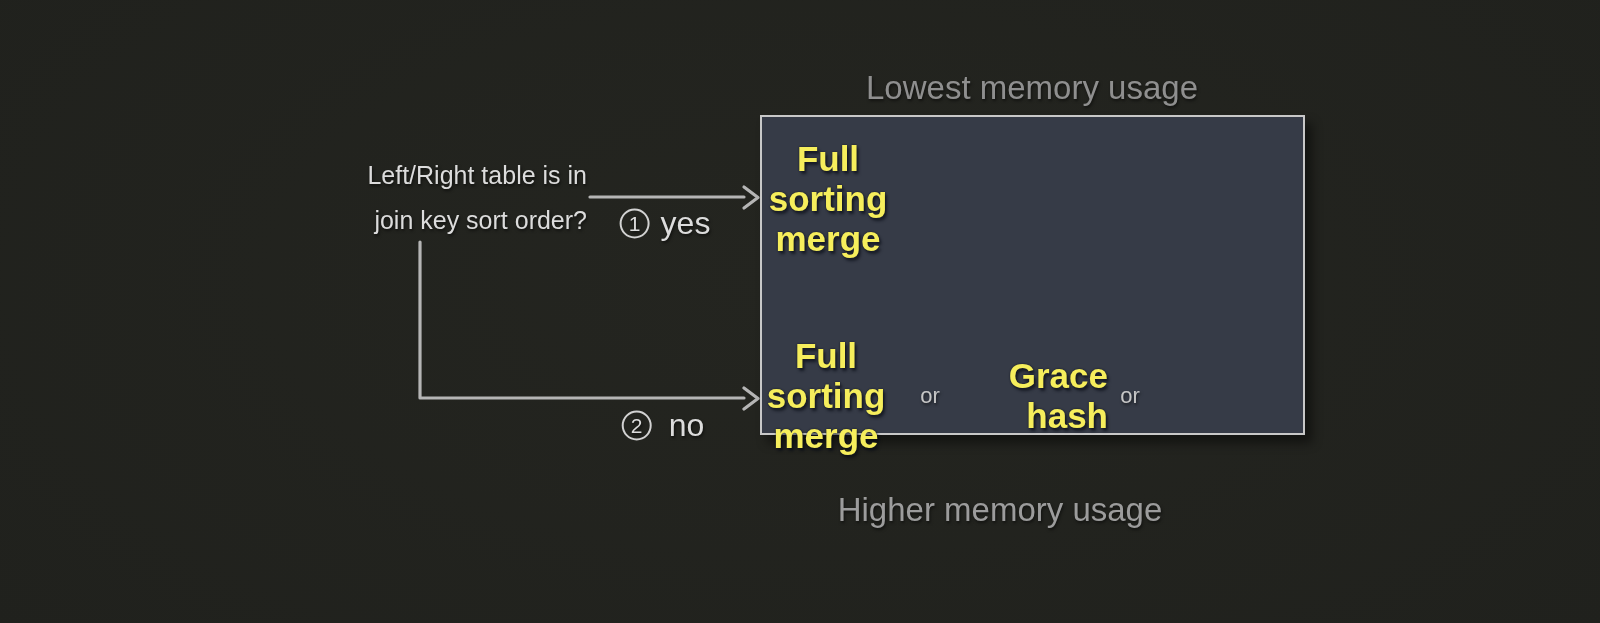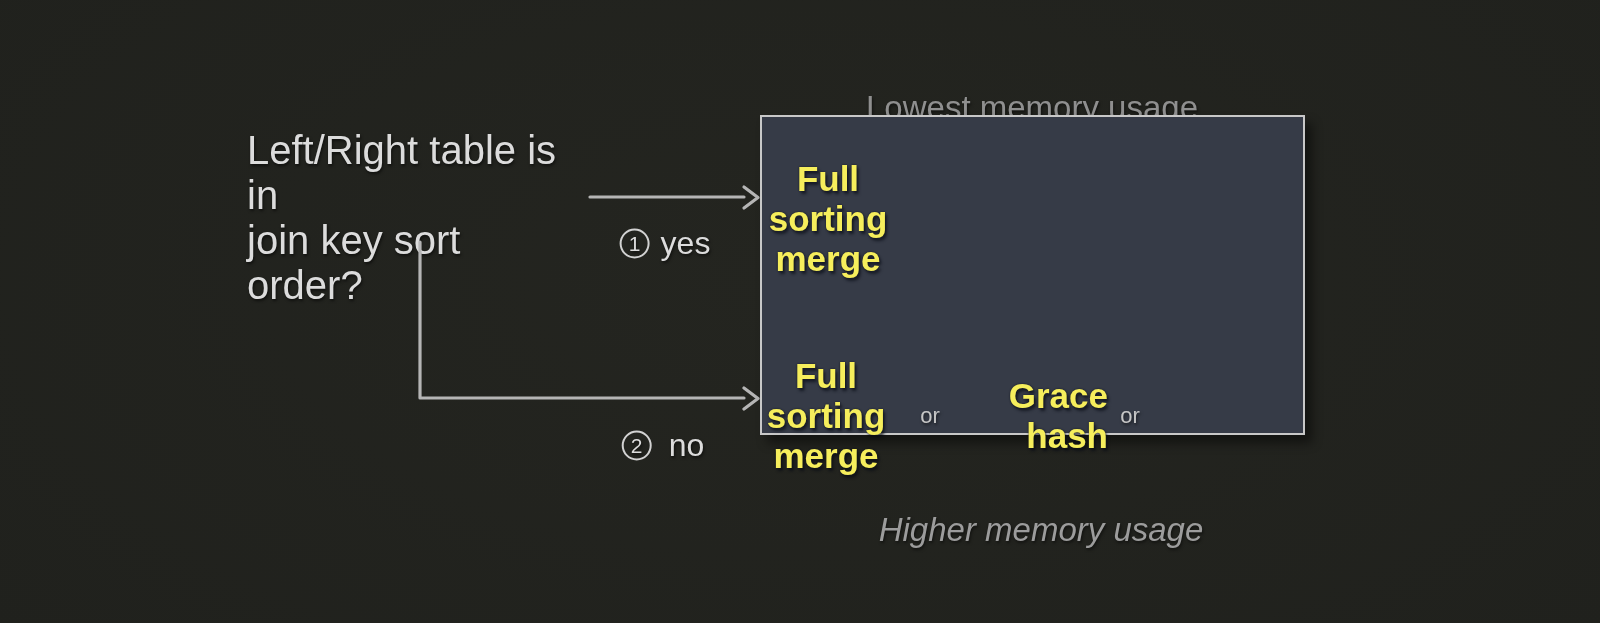--- a/index.html
+++ b/index.html
@@ -11,28 +11,27 @@
   .canvas {
     position: relative;
     width: 1600px;
     height: 623px;
     overflow: hidden;
     background: radial-gradient(120% 160% at 50% 45%, #242520 0%, #20211d 55%, #181913 100%);
   }
   .abs-center {
     position: absolute;
     transform: translate(-50%, -50%);
-    margin-top: 20px;
   }
   .question {
     left: 417px;
     top: 198px;
     width: 340px;
-    text-align: left;
-    font-size: 40px;
+    text-align: right;
+    font-size: 25px;
     line-height: 45px;
     color: #dcdcdc;
     white-space: pre-line;
     text-shadow: 1px 2px 3px rgba(0,0,0,0.55);
   }
   svg.connectors {
     position: absolute;
     left: 0; top: 0;
     width: 1600px;
     height: 623px;
@@ -67,21 +66,21 @@
     color: #dcdcdc;
     box-sizing: border-box;
     flex: none;
   }
   .caption {
     font-size: 33px;
     white-space: nowrap;
     text-shadow: 1px 2px 3px rgba(0,0,0,0.5);
   }
   .caption.top    { left: 1032px; top: 88px;  color: #8f8f8f; }
-  .caption.bottom { left: 1041px; top: 510px; color: #9c9c9c; font-style: italic; }
+  .caption.bottom { left: 1000px; top: 510px; color: #9c9c9c; }
   .strategy-box {
     position: absolute;
     left: 760px;
     top: 115px;
     width: 545px;
     height: 320px;
     box-sizing: border-box;
     background: #363b47;
     border: 2.5px solid #c8c8c8;
     box-shadow: 7px 8px 10px rgba(0,0,0,0.45);

